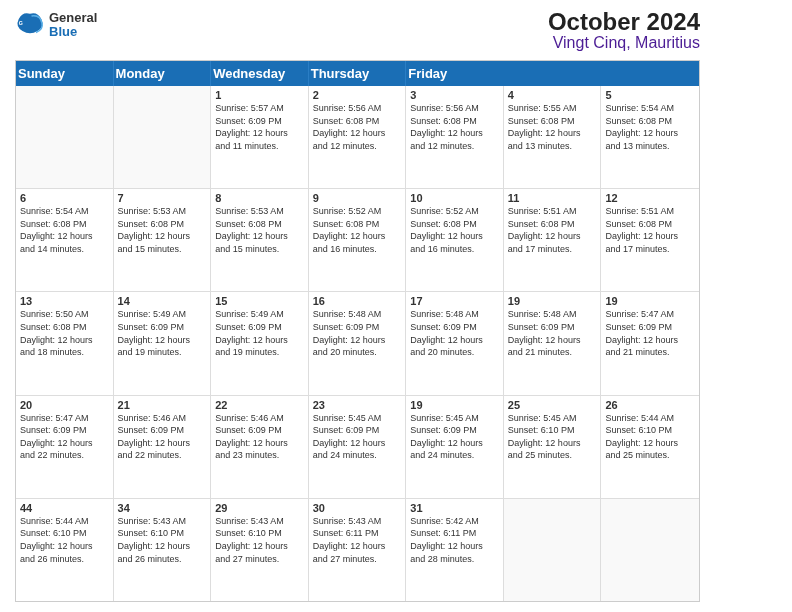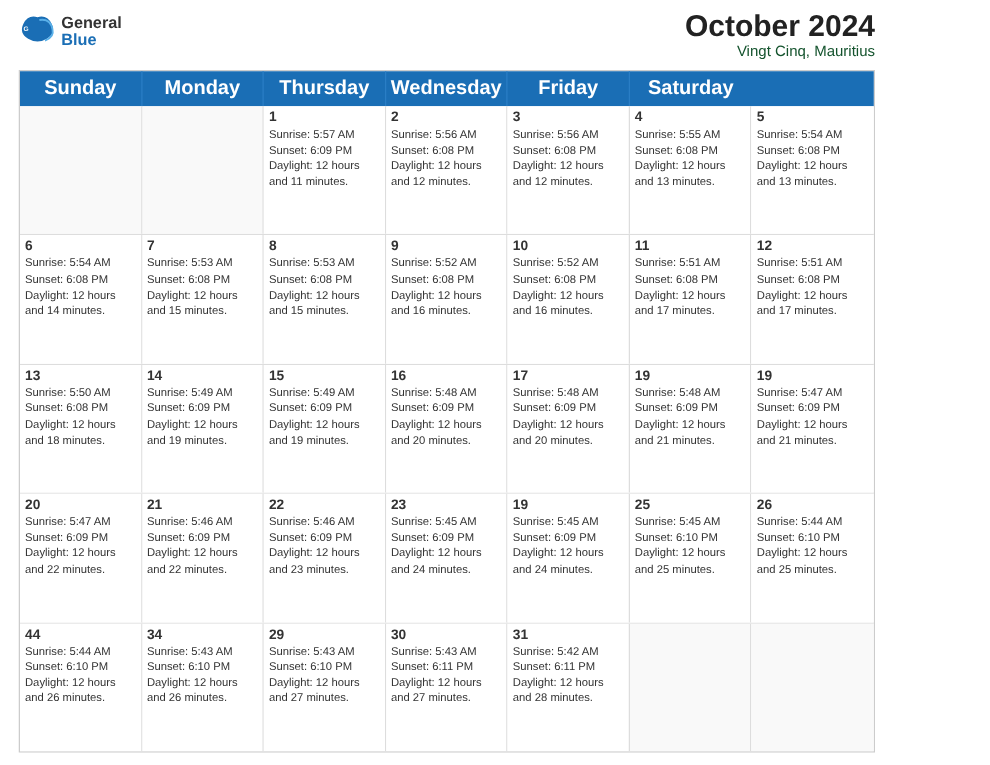--- a/index.html
+++ b/index.html
@@ -44,39 +44,38 @@
     .title-block {
       text-align: right;
     }
     .month-title {
       font-size: 24px;
       font-weight: bold;
       color: #222;
       line-height: 1;
     }
     .location {
-      font-size: 12px;
-      color: #14532d;
+      font-size: 16px;
+      color: #4c1d95;
     }
     .calendar {
       flex: 1;
       display: flex;
       flex-direction: column;
       border: 1px solid #ccc;
     }
     .cal-header {
       display: grid;
       grid-template-columns: repeat(7, 1fr);
       background: #1a6eb5;
     }
     .cal-header-cell {
       color: #fff;
-      font-size: 16px;
-      font-weight: bold;
-      text-align: center;
+      font-size: 13px;
+      font-weight: bold;
       padding: 5px 2px;
       border-right: 1px solid #2a7ec5;
     }
     .cal-header-cell:last-child { border-right: none; }
     .cal-body {
       flex: 1;
       display: flex;
       flex-direction: column;
     }
     .cal-row {
@@ -128,24 +127,23 @@
     <div class="title-block">
       <div class="month-title">October 2024</div>
       <div class="location">Vingt Cinq, Mauritius</div>
     </div>
   </div>
 
   <div class="calendar">
     <div class="cal-header">
     <div class="cal-header-cell">Sunday</div>
         <div class="cal-header-cell">Monday</div>
+        <div class="cal-header-cell">Wednesday</div>
         <div class="cal-header-cell">Thursday</div>
-        <div class="cal-header-cell">Wednesday</div>
         <div class="cal-header-cell">Friday</div>
-        <div class="cal-header-cell">Saturday</div>
       </div>
     <div class="cal-body">
     <div class="cal-row">
           <div class="cal-cell empty"></div>
           <div class="cal-cell empty"></div>
           <div class="cal-cell">
             <span class="day-num">1</span>
             <div class="cell-text">Sunrise: 5:57 AM<br>Sunset: 6:09 PM<br>Daylight: 12 hours<br>and 11 minutes.</div>
           </div>
           <div class="cal-cell">

